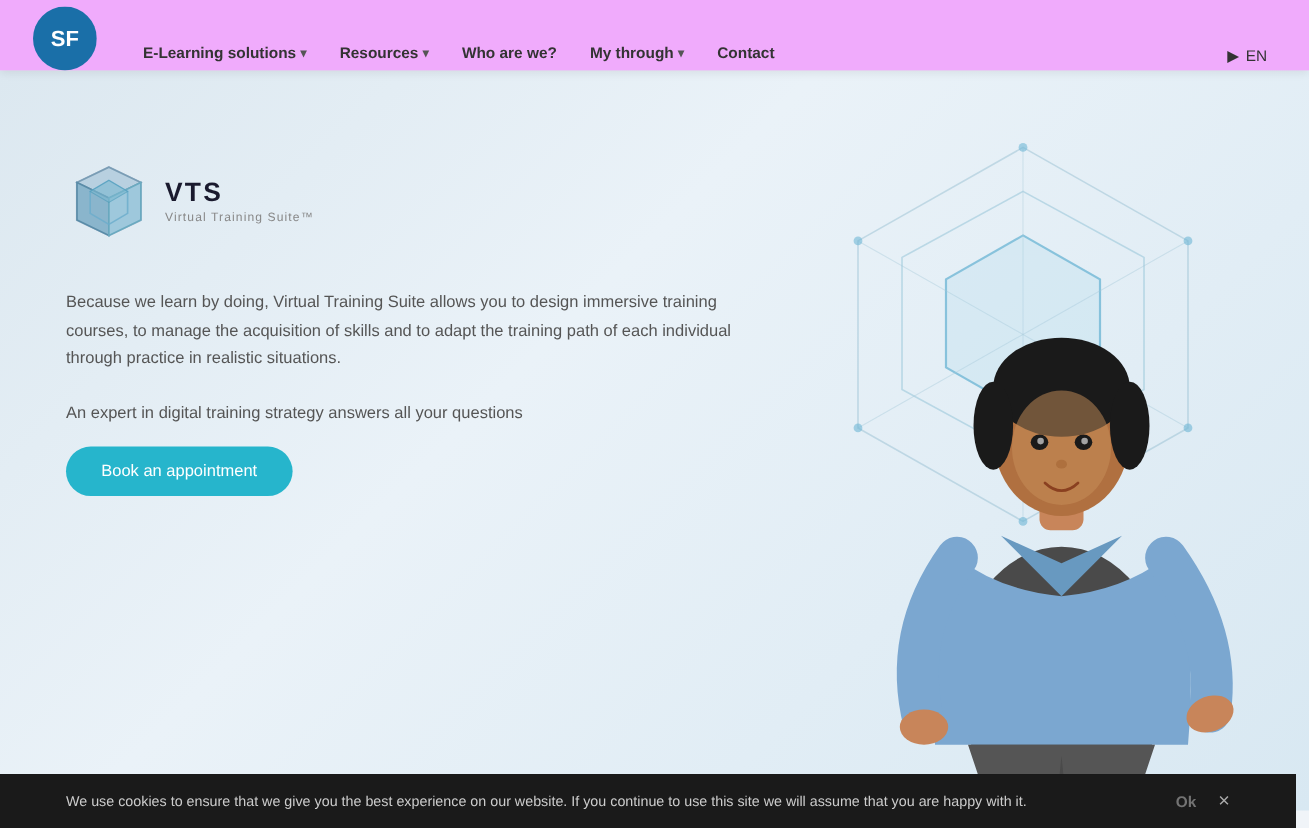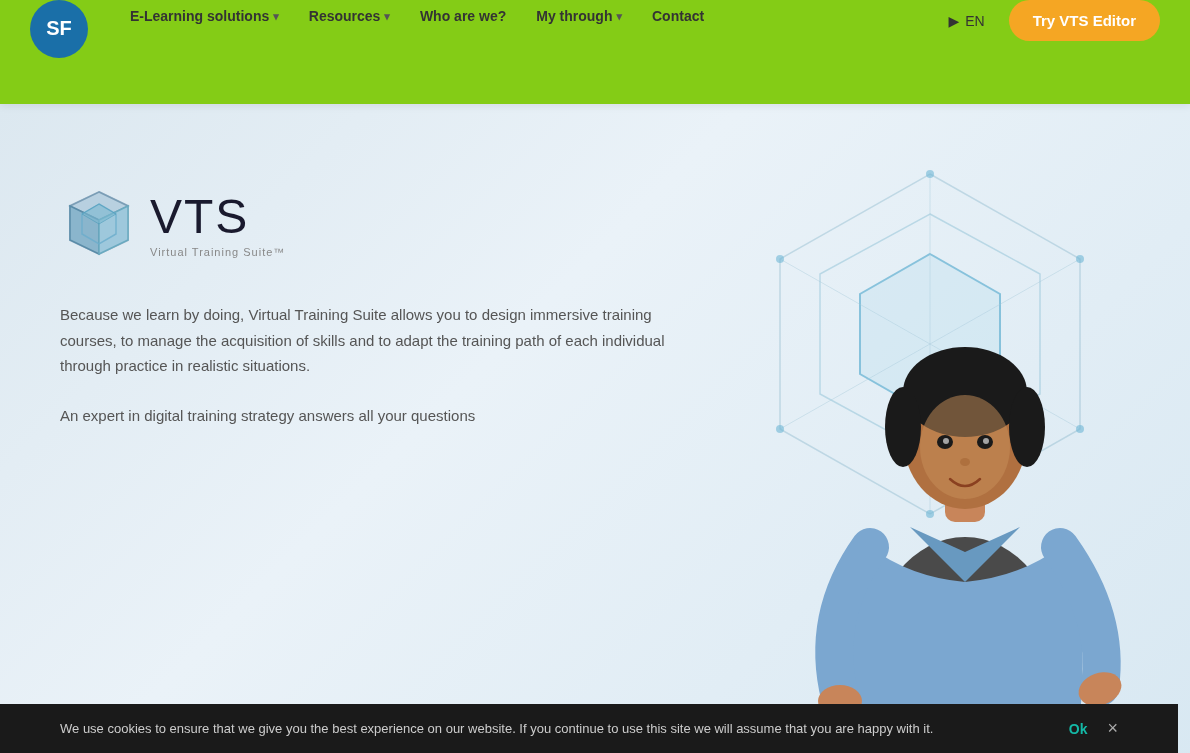--- a/index.html
+++ b/index.html
@@ -1,23 +1,23 @@
 <!DOCTYPE html>
 <html><head>
   <meta charset="utf-8">
   <style>
     * { margin: 0; padding: 0; box-sizing: border-box; }
     body { font-family: 'Segoe UI', Arial, sans-serif; background: #f0f4f8; overflow-x: hidden; }
 
     
     nav {
       display: flex;
-      align-items: flex-start;
-      background: #84cc16;
-      height: 104px;
+      align-items: flex-end;
+      background: #f0abfc;
+      height: 64px;
       padding: 0 30px;
       box-shadow: 0 2px 8px rgba(0,0,0,0.08);
       position: relative;
       z-index: 10;
     }
     .nav-logo {
       display: flex;
       align-items: center;
       gap: 8px;
       text-decoration: none;
@@ -98,22 +98,22 @@
     }
     .vts-cube {
       width: 78px;
       height: 78px;
     }
     .vts-text-block {
       display: flex;
       flex-direction: column;
     }
     .vts-title {
-      font-size: 48px;
-      font-weight: 400;
+      font-size: 24px;
+      font-weight: 700;
       color: #1a1a2e;
       letter-spacing: 2px;
     }
     .vts-subtitle {
       font-size: 11px;
       color: #888;
       letter-spacing: 1px;
       margin-top: 2px;
     }
     .hero-headline {
@@ -175,21 +175,21 @@
       background: #1a1a1a;
       color: #ccc;
       font-size: 13px;
       padding: 14px 60px;
       display: flex;
       align-items: center;
       justify-content: space-between;
       z-index: 100;
     }
     .cookie-ok {
-      color: #14b8a6;
+      color: #737373;
       font-weight: 700;
       cursor: pointer;
       margin-left: 16px;
       font-size: 14px;
     }
     .cookie-close {
       color: #aaa;
       cursor: pointer;
       font-size: 18px;
       margin-left: 20px;
@@ -226,21 +226,20 @@
     <a class="nav-link">
       <span>Contact</span>
     </a>
   </div>
 
   <div class="nav-right">
     <div class="lang-btn">
       <span style="font-size:14px;">▶</span>
       <span>EN</span>
     </div>
-    <button class="try-btn">Try VTS Editor</button>
   </div>
 </nav>
 
 <section class="hero">
   <div class="hero-content">
 
     
     <div class="vts-logo">
       <svg class="vts-cube" viewBox="0 0 78 78" xmlns="http://www.w3.org/2000/svg">
 
@@ -253,20 +252,21 @@
         <polygon points="39,20 56,30 39,40 22,30" fill="#7ab8d0" stroke="#4a9ab8" stroke-width="1" opacity="0.6"></polygon>
       </svg>
       <div class="vts-text-block">
         <span class="vts-title">VTS</span>
         <span class="vts-subtitle">Virtual Training Suite™</span>
       </div>
     </div>
 
     <p class="hero-body">Because we learn by doing, Virtual Training Suite allows you to design immersive training courses, to manage the acquisition of skills and to adapt the training path of each individual through practice in realistic situations.</p>
     <p class="hero-cta-text">An expert in digital training strategy answers all your questions</p>
+    <button class="book-btn">Book an appointment</button>
   </div>
 
   <svg class="hex-bg" viewBox="0 0 400 400" xmlns="http://www.w3.org/2000/svg">
 
     <polygon points="200,30 350,115 350,285 200,370 50,285 50,115" fill="none" stroke="#8ab8cc" stroke-width="1.5" opacity="0.6"></polygon>
 
     <polygon points="200,70 310,130 310,250 200,310 90,250 90,130" fill="none" stroke="#6aaec8" stroke-width="1.5" opacity="0.5"></polygon>
 
     <polygon points="200,110 270,150 270,230 200,270 130,230 130,150" fill="rgba(100,190,220,0.2)" stroke="#40a0c8" stroke-width="2" opacity="0.8"></polygon>
 

